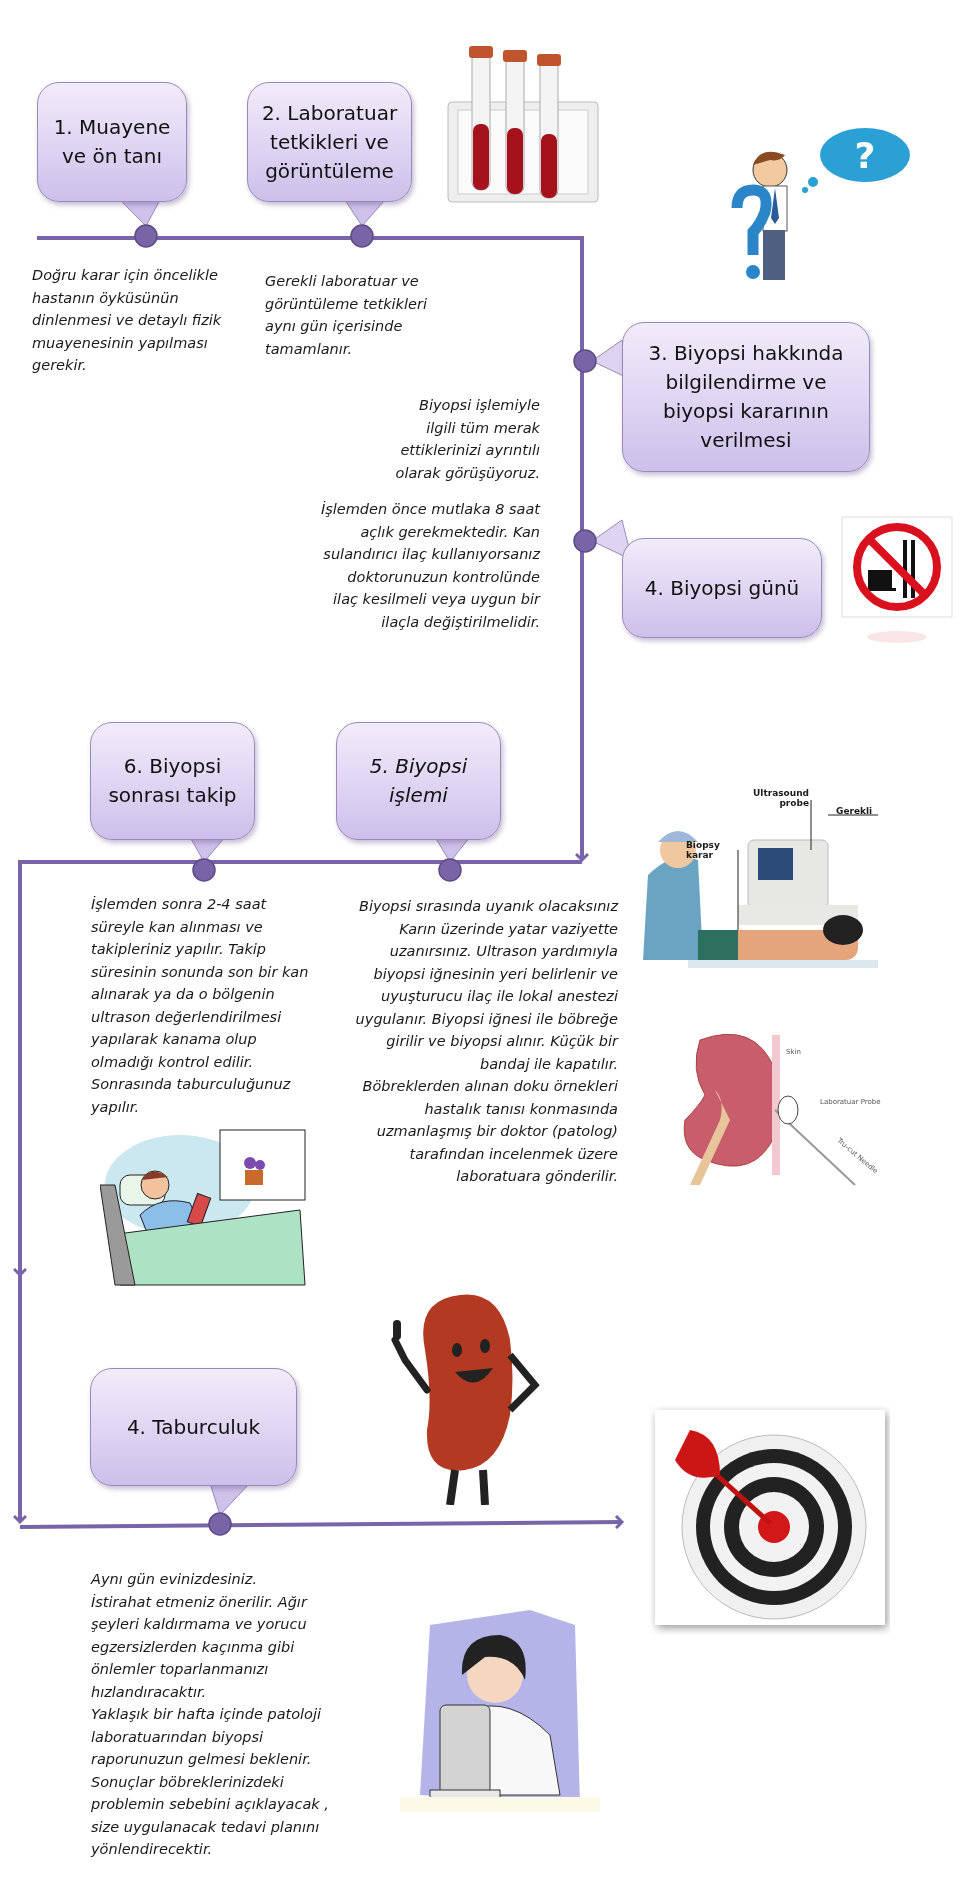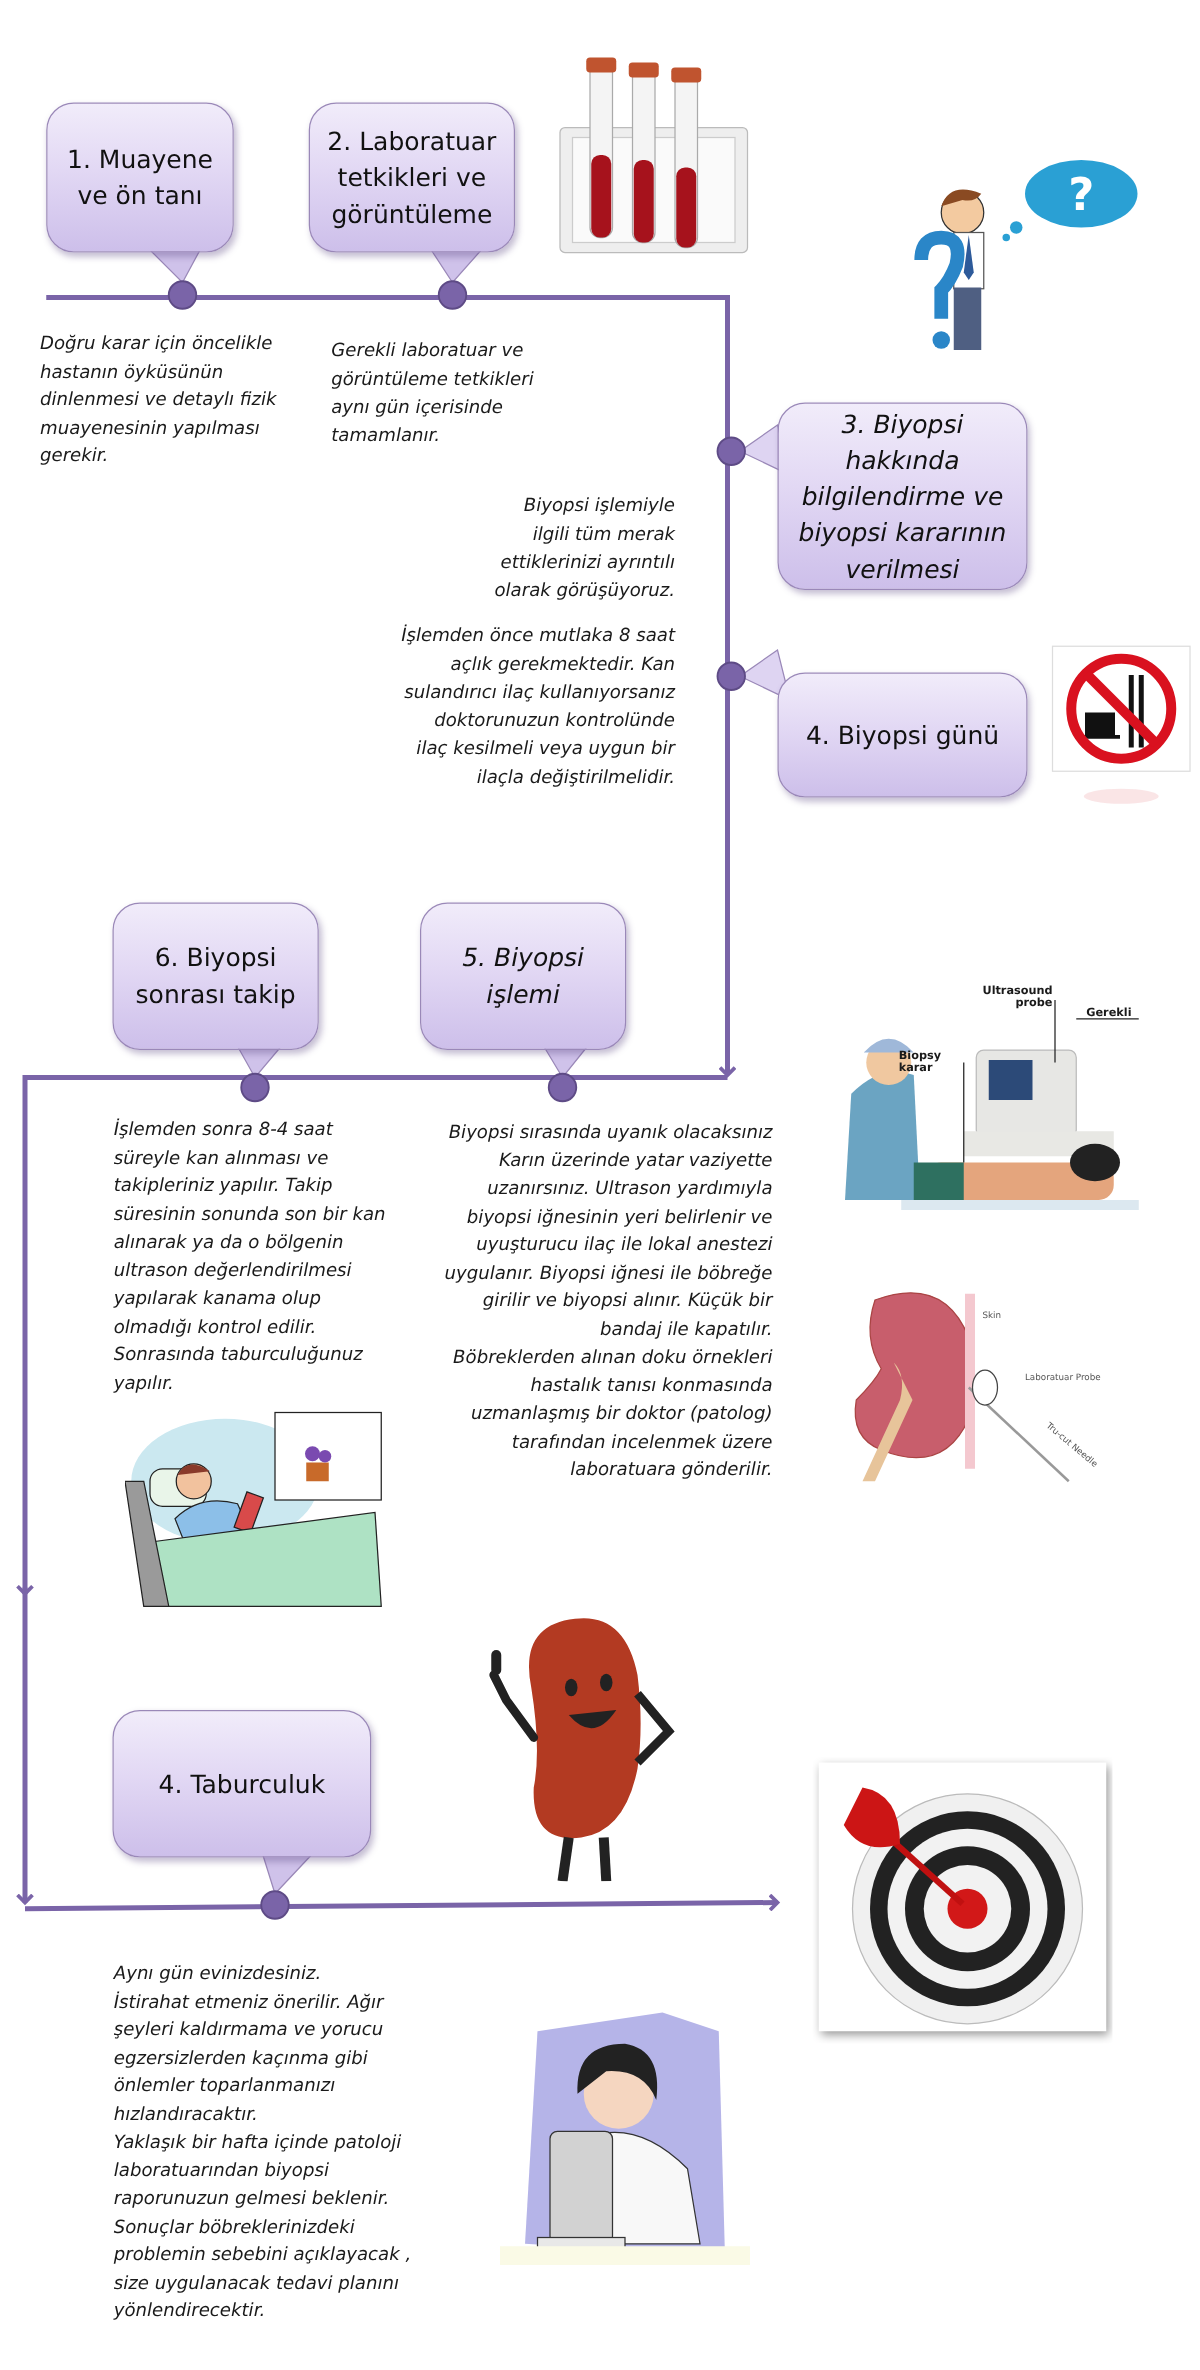--- a/index.html
+++ b/index.html
@@ -46,21 +46,21 @@
   <circle cx="450" cy="870" r="11" fill="#7a64a8" stroke="#5e4b86" stroke-width="1.5"></circle>
   <circle cx="204" cy="870" r="11" fill="#7a64a8" stroke="#5e4b86" stroke-width="1.5"></circle>
   <circle cx="220" cy="1524" r="11" fill="#7a64a8" stroke="#5e4b86" stroke-width="1.5"></circle>
 </svg>
 
 <div class="bubble" style="left:37px;top:82px;width:150px;height:120px;white-space:pre-line;">1. Muayene
 ve ön tanı</div>
 <div class="bubble" style="left:247px;top:82px;width:165px;height:120px;white-space:pre-line;">2. Laboratuar
 tetkikleri ve
 görüntüleme</div>
-<div class="bubble" style="left:622px;top:322px;width:200px;height:150px;white-space:pre-line;font-style:italic;">3. Biyopsi hakkında
+<div class="bubble" style="left:622px;top:322px;width:248px;height:150px;white-space:pre-line;">3. Biyopsi hakkında
 bilgilendirme ve
 biyopsi kararının
 verilmesi</div>
 <div class="bubble" style="left:622px;top:502px;width:200px;height:100px;white-space:pre-line;margin-top:36px;">4. Biyopsi günü</div>
 <div class="bubble" style="left:336px;top:722px;width:165px;height:118px;white-space:pre-line;font-style:italic;">5. Biyopsi
 işlemi</div>
 <div class="bubble" style="left:90px;top:722px;width:165px;height:118px;white-space:pre-line;">6. Biyopsi
 sonrası takip</div>
 <div class="bubble" style="left:90px;top:1368px;width:207px;height:118px;white-space:pre-line;">4. Taburculuk</div>
 
@@ -89,21 +89,21 @@
 biyopsi iğnesinin yeri belirlenir ve
 uyuşturucu ilaç ile lokal anestezi
 uygulanır. Biyopsi iğnesi ile böbreğe
 girilir ve biyopsi alınır. Küçük bir
 bandaj ile kapatılır.
 Böbreklerden alınan doku örnekleri
 hastalık tanısı konmasında
 uzmanlaşmış bir doktor (patolog)
 tarafından incelenmek üzere
 laboratuara gönderilir.</div>
-<div class="desc" style="left:91px;top:893px;width:240px;">İşlemden sonra 8-4 saat
+<div class="desc" style="left:91px;top:893px;width:240px;">İşlemden sonra 2-4 saat
 süreyle kan alınması ve
 takipleriniz yapılır. Takip
 süresinin sonunda son bir kan
 alınarak ya da o bölgenin
 ultrason değerlendirilmesi
 yapılarak kanama olup
 olmadığı kontrol edilir.
 Sonrasında taburculuğunuz
 yapılır.</div>
 <div class="desc" style="left:91px;top:1568px;width:260px;">Aynı gün evinizdesiniz.
@@ -154,21 +154,21 @@
   <rect x="2" y="2" width="110" height="100" fill="#fff" stroke="#ddd"></rect>
   <rect x="28" y="55" width="24" height="18" fill="#111"></rect>
   <rect x="24" y="73" width="32" height="3" fill="#111"></rect>
   <rect x="63" y="25" width="4" height="58" fill="#111"></rect>
   <rect x="71" y="25" width="4" height="58" fill="#111"></rect>
   <circle cx="57" cy="52" r="40" fill="none" stroke="#d9111f" stroke-width="8"></circle>
   <line x1="29" y1="24" x2="85" y2="80" stroke="#d9111f" stroke-width="8"></line>
   <ellipse cx="57" cy="122" rx="30" ry="6" fill="#f7d4d6" opacity=".6"></ellipse>
 </svg>
 
-<div class="pic" style="left:661px;top:780px;width:260px;height:210px;">
+<div class="pic" style="left:628px;top:780px;width:260px;height:210px;">
   <svg width="260" height="210">
     <rect x="120" y="60" width="80" height="70" rx="6" fill="#e7e7e4" stroke="#bbb"></rect>
     <rect x="130" y="68" width="35" height="32" fill="#2c4a78"></rect>
     <rect x="110" y="125" width="120" height="20" fill="#e8e8e4"></rect>
     <path d="M20,95 Q45,70 70,80 L75,180 L15,180 Z" fill="#6ba4c2"></path>
     <circle cx="50" cy="70" r="18" fill="#f0c8a0"></circle>
     <path d="M30,62 Q50,40 70,62" fill="#9fb8d9"></path>
     <rect x="80" y="150" width="150" height="30" rx="12" fill="#e4a57d"></rect>
     <ellipse cx="215" cy="150" rx="20" ry="15" fill="#222"></ellipse>
     <rect x="70" y="150" width="40" height="30" fill="#2e7060"></rect>

